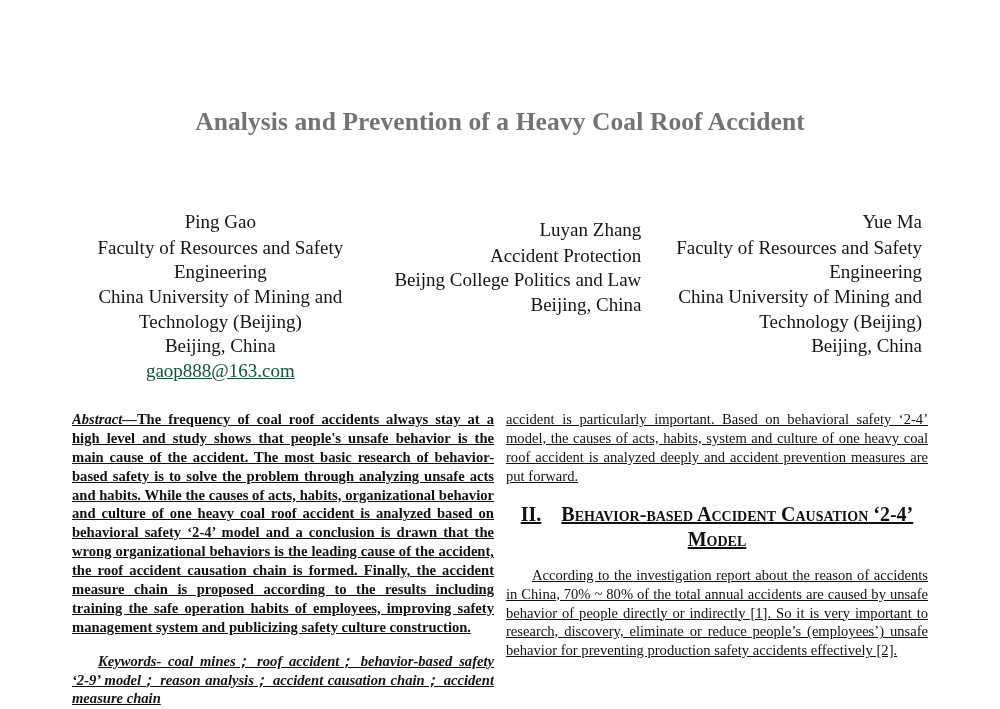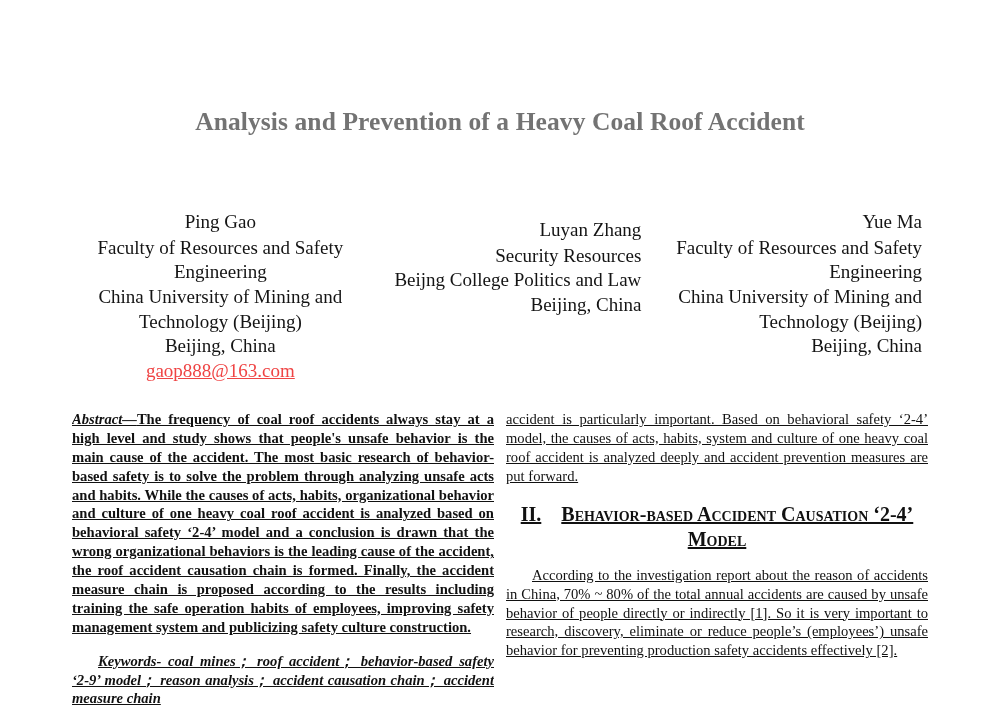--- a/index.html
+++ b/index.html
@@ -63,21 +63,21 @@
   .author.a2 { padding-top: 8px; text-align: right; }
   .author.a3 { margin-right: 6px; text-align: right; }
 
   .author-name {
     font-weight: normal;
     margin-bottom: 1px;
   }
   .author-line { }
   .author-email {
     text-decoration: underline;
-    color: #ef4444;
+    color: #14532d;
     display: inline-block;
     margin-top: 0px;
   }
 
   
   .columns {
     position: absolute;
     left: 72px;
     top: 398px;
     width: 856px;
@@ -156,21 +156,21 @@
       <div class="author-line">Faculty of Resources and Safety</div>
       <div class="author-line">Engineering</div>
       <div class="author-line">China University of Mining and</div>
       <div class="author-line">Technology (Beijing)</div>
       <div class="author-line">Beijing, China</div>
       <div><a class="author-email" href="#">gaop888@163.com</a></div>
     </div>
 
     <div class="author a2">
       <div class="author-name">Luyan Zhang</div>
-      <div class="author-line">Security Resources</div>
+      <div class="author-line">Accident Protection</div>
       <div class="author-line">Beijng College Politics and Law</div>
       <div class="author-line">Beijing, China</div>
     </div>
 
     <div class="author a3">
       <div class="author-name">Yue Ma</div>
       <div class="author-line">Faculty of Resources and Safety</div>
       <div class="author-line">Engineering</div>
       <div class="author-line">China University of Mining and</div>
       <div class="author-line">Technology (Beijing)</div>

